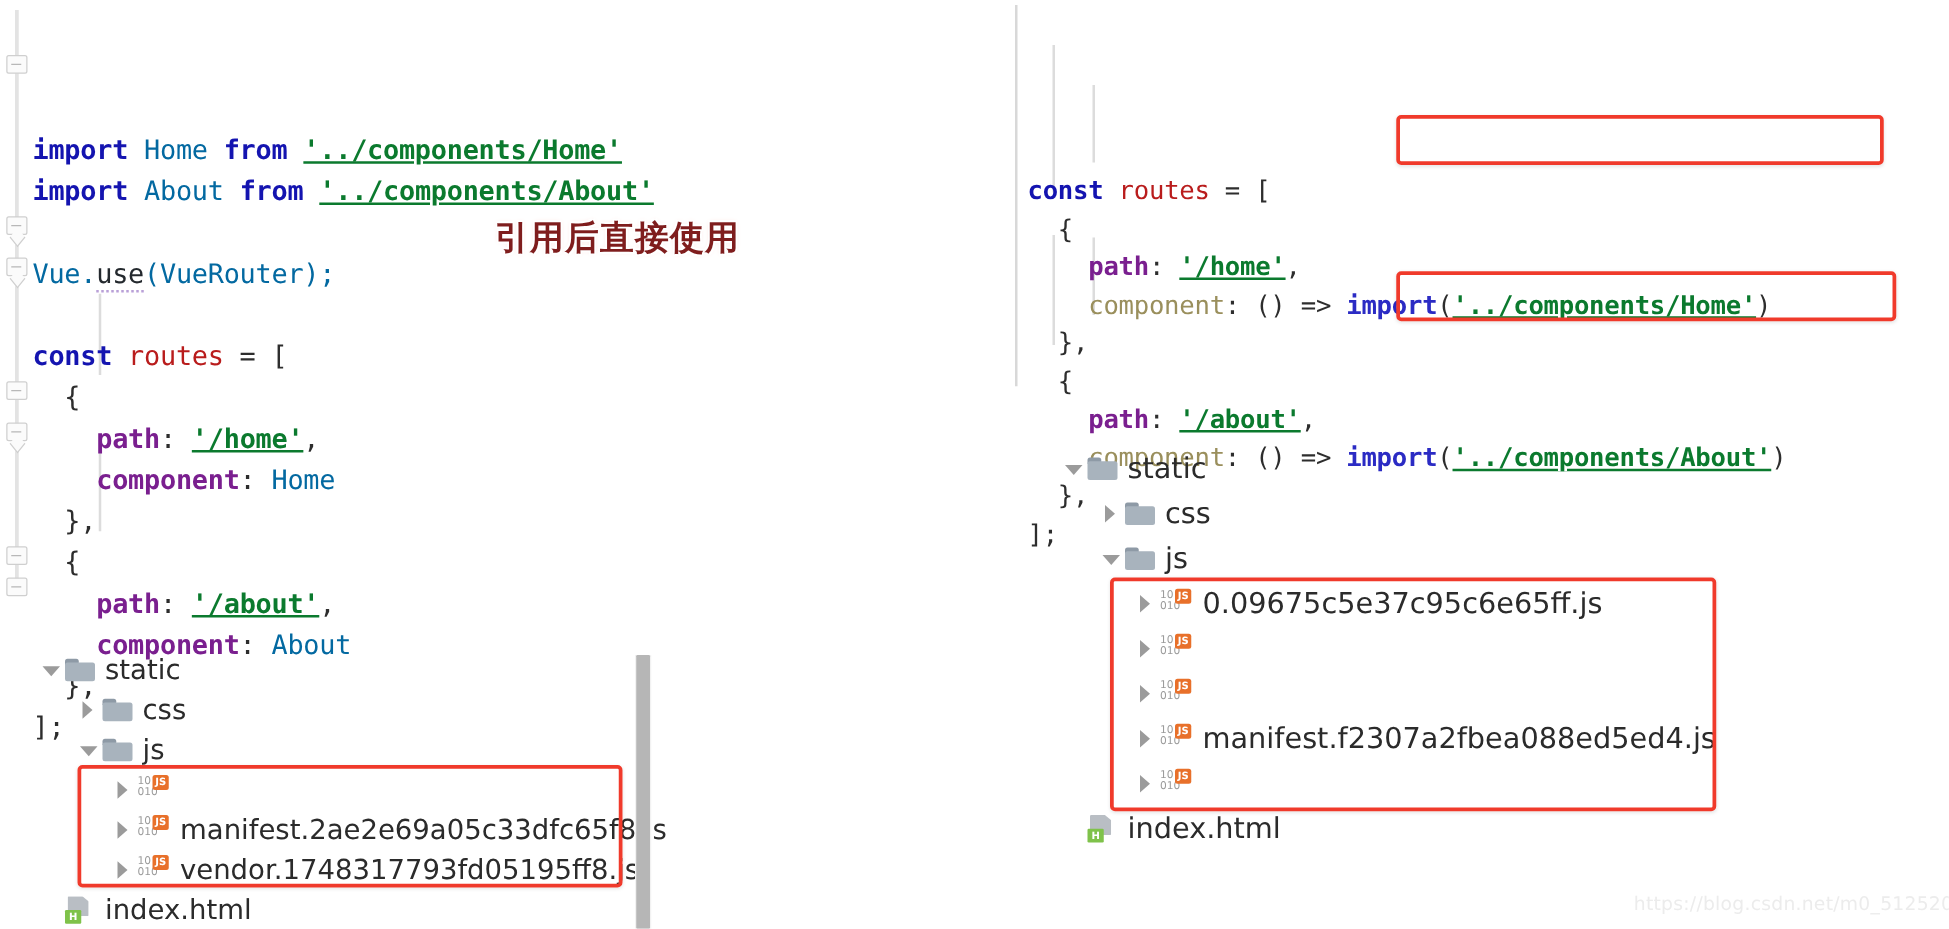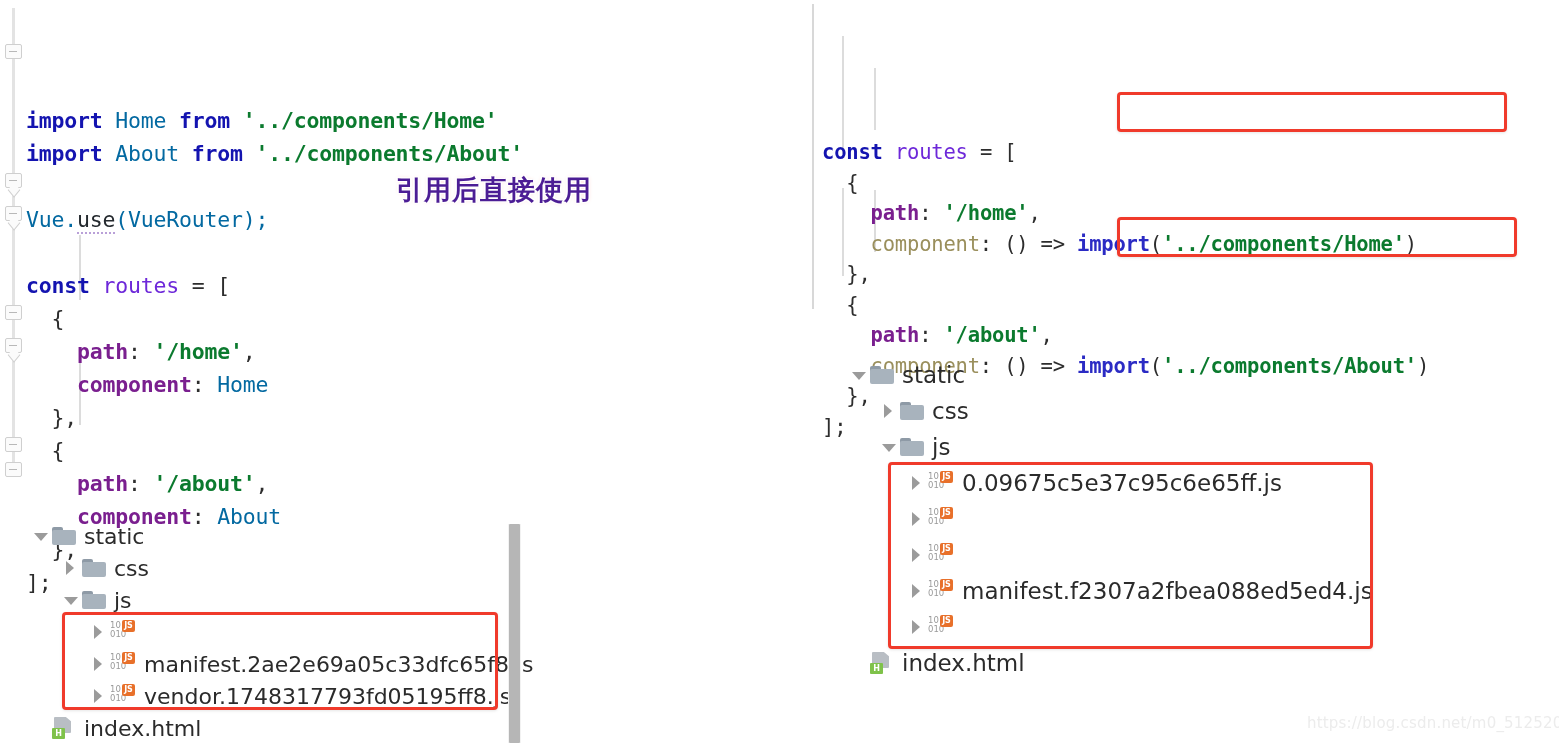--- a/index.html
+++ b/index.html
@@ -30,22 +30,22 @@
     line-height: 33px;
     font-size: 21.5px;
     letter-spacing: -0.2px;
     color: #24292e;
   }
   #right-code .code-line { height: 30.5px; line-height: 30.5px; font-size: 20.5px; }
 
   .kw        { color: #1414b0; font-weight: bold; }
   .kw2       { color: #2b2bc4; font-weight: bold; }
   .ident     { color: #0369a1; }
-  .dim       { color: #6d28d9; }
-  .str       { color: #0b7a2e; font-weight: bold; }
+  .dim       { color: #b91c1c; }
+  .str       { color: #0b7a2e; font-weight: bold; text-decoration: underline; }
   .prop      { color: #7a1f8f; font-weight: bold; }
   .prop-dim  { color: #9a8f5c; }
   .punct     { color: #2d2d2d; }
   .under     { border-bottom: 2px dotted #b9a0d8; text-align: center; }
 
   
   .gutter {
     position: absolute;
     left: 0; top: 0;
     width: 26px;
@@ -100,21 +100,21 @@
   }
 
   
   #annotation {
     position: absolute;
     left: 396px;
     top: 172px;
     font-family: "DejaVu Sans", "Liberation Sans", sans-serif;
     font-size: 27px;
     font-weight: bold;
-    color: #4c1d95;
+    color: #7f1d1d;
     letter-spacing: 1px;
     text-shadow:
       -1.4px -1.4px 0 #ffffff,  1.4px -1.4px 0 #ffffff,
       -1.4px  1.4px 0 #ffffff,  1.4px  1.4px 0 #ffffff,
        0 0 4px #ffd9d4;
   }
 
   
   .red-box {
     position: absolute;

